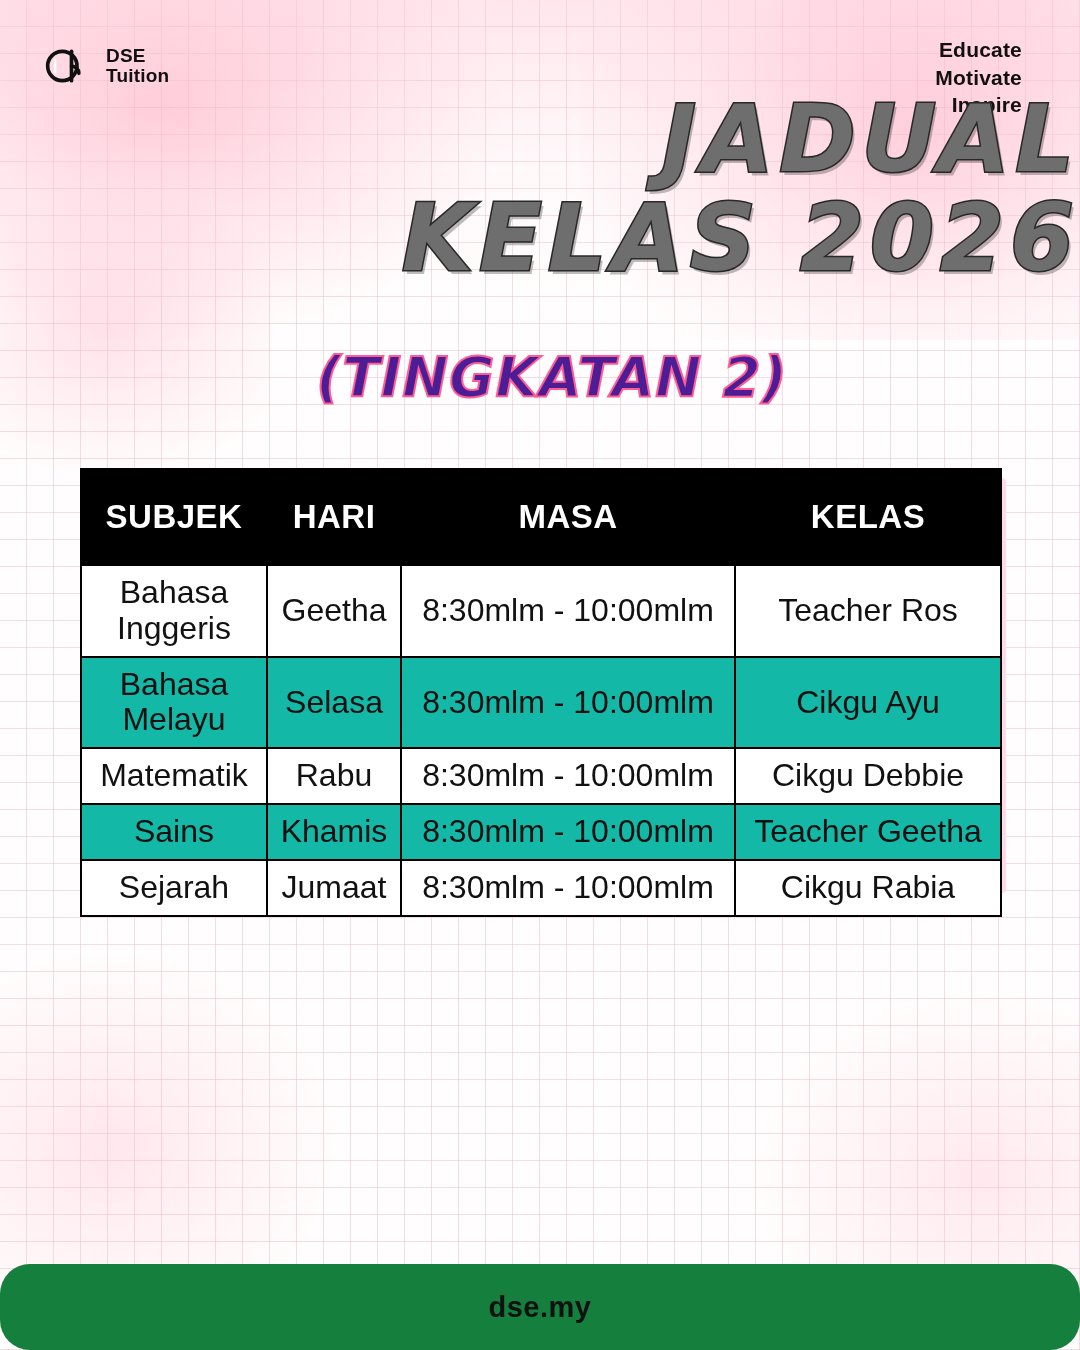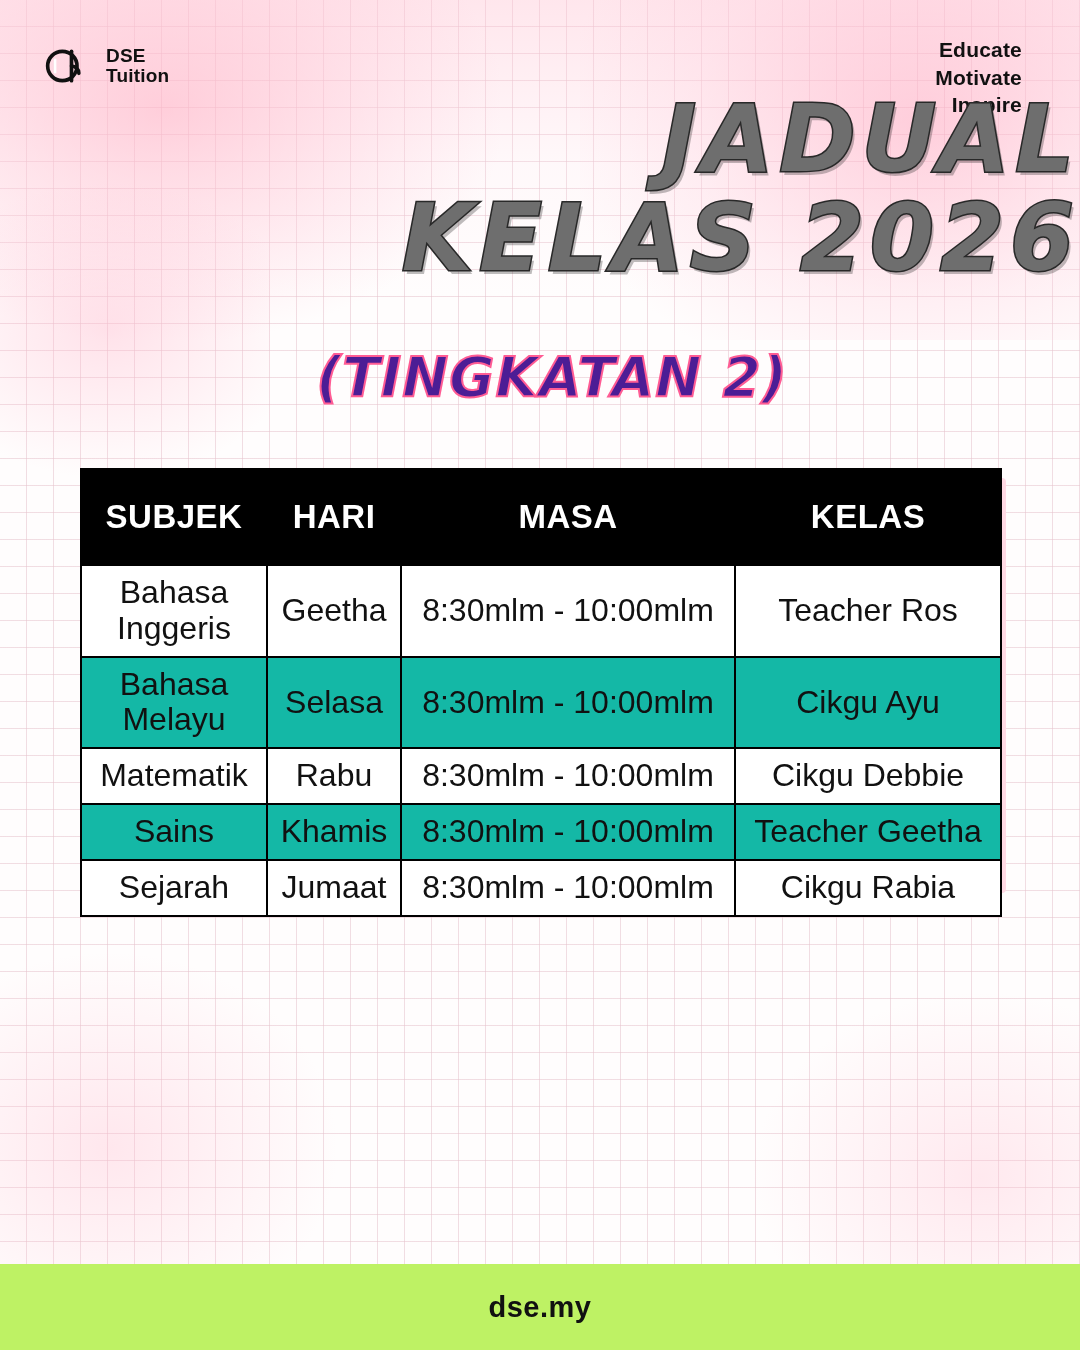--- a/index.html
+++ b/index.html
@@ -182,24 +182,25 @@
   col.c-hari   { width: 134px; }
   col.c-masa   { width: 334px; }
   col.c-tutor  { width: 266px; }
 
   
   .footer {
     position: absolute;
     left: 0; bottom: 0;
     width: 1080px;
     height: 86px;
-    background: #bef264;
+    background: #15803d;
     display: flex;
     align-items: center;
     justify-content: center;
+    border-radius: 30px;
   }
   .footer-text {
     font-weight: bold;
     font-size: 29px;
     color: #111111;
     letter-spacing: 0.5px;
   }
 </style>
 </head>
 <body>

